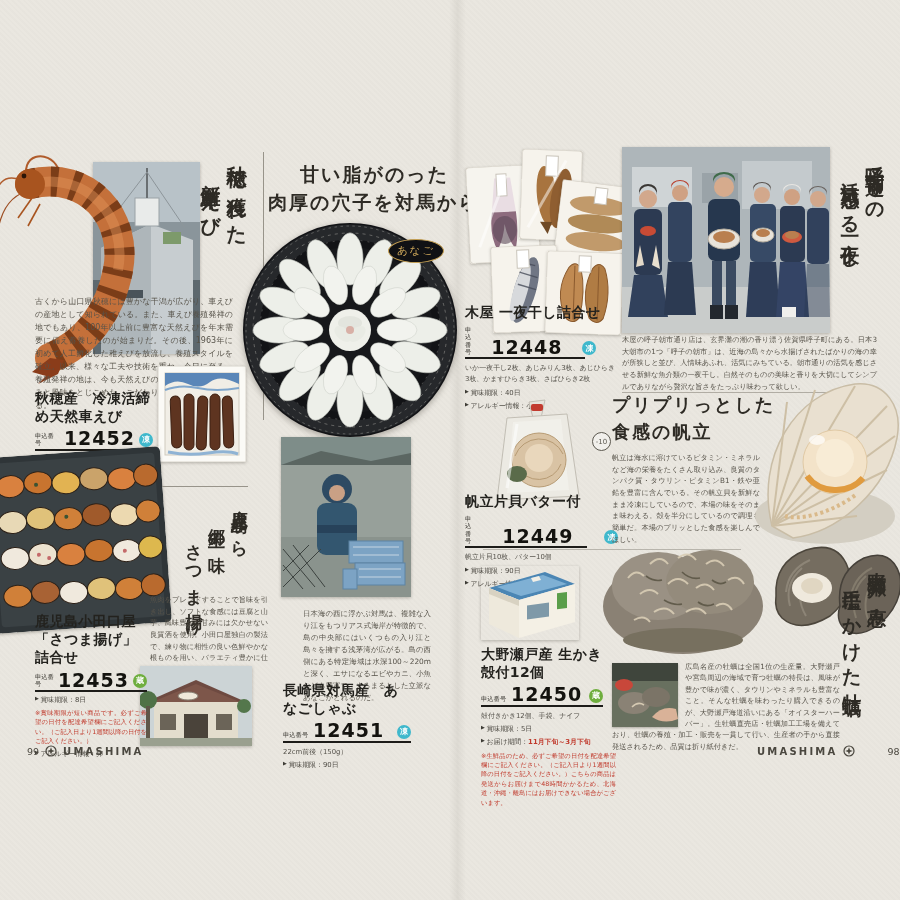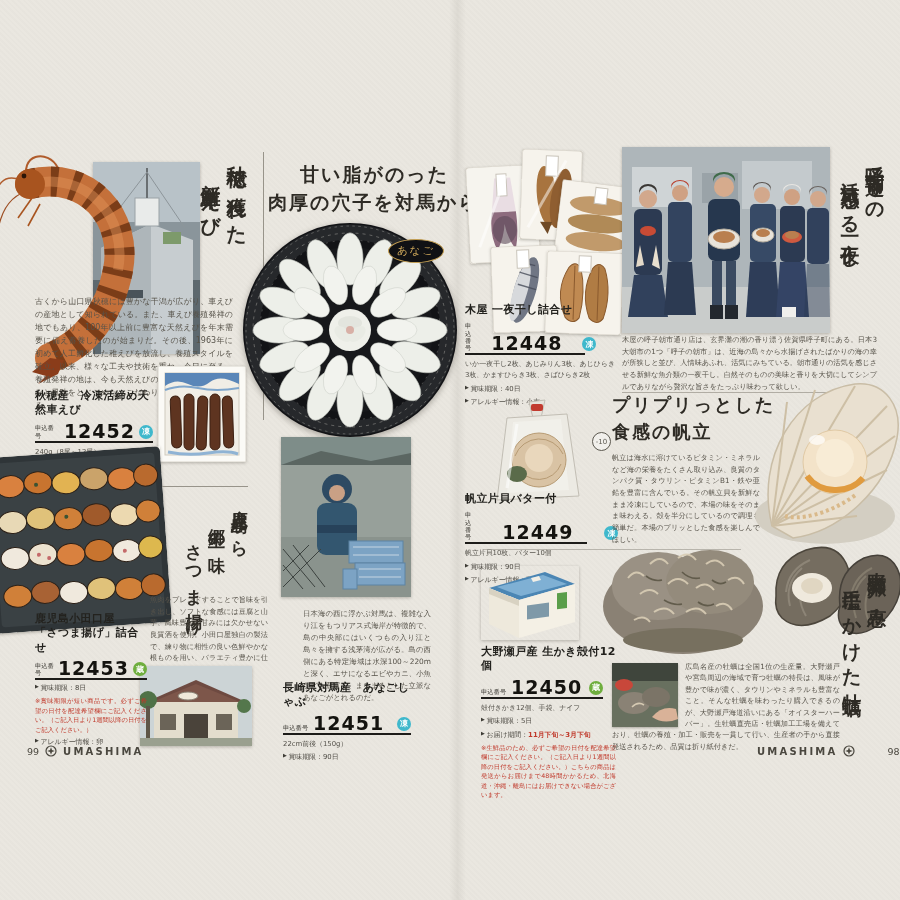--- a/index.html
+++ b/index.html
@@ -10,21 +10,21 @@
   .photo{position:absolute;box-shadow:0 1px 3px rgba(40,35,25,.28);}
   .photo svg,.wrap-photo svg{display:block;width:100%;height:100%;}
   .flat{box-shadow:none;}
   .vtitle{position:absolute;writing-mode:vertical-rl;text-orientation:upright;font-weight:bold;
           color:#2e2b25;letter-spacing:3px;line-height:1.15;}
   .vcol{margin:0 3px;}
   .off1{margin-top:18px;} .off2{margin-top:36px;}
   .htitle{position:absolute;font-weight:bold;color:#2e2b25;letter-spacing:2px;white-space:nowrap;}
   .body-text{position:absolute;font-size:8px;line-height:1.62;text-align:justify;color:#57534a;}
   .prod{position:absolute;}
-  .prod-name{font-size:11px;font-weight:bold;color:#23221e;letter-spacing:.4px;line-height:1.3;}
+  .prod-name{font-size:14px;font-weight:bold;color:#23221e;letter-spacing:.4px;line-height:1.3;}
   .code-row{display:flex;align-items:flex-end;gap:4px;border-bottom:2.5px solid #1d1c19;
             padding:2px 0 2px;margin-top:3px;}
   .code-label{font-size:6.3px;color:#45433d;line-height:1.15;width:26px;}
   .code-num{font-size:19px;font-weight:bold;color:#14130f;line-height:.85;letter-spacing:1px;}
   .badge{margin-left:auto;width:14px;height:14px;border-radius:50%;display:flex;align-items:center;
          justify-content:center;color:#fff;font-size:8px;font-weight:bold;flex:0 0 auto;}
   .badge.frozen{background:#3fb8cc;}
   .badge.chilled{background:#6fae3e;}
   .spec{font-size:6.9px;color:#55524b;margin-top:4px;line-height:1.55;text-align:justify;}
   .note{font-size:6.9px;color:#4e4b44;margin-top:3px;line-height:1.4;}

